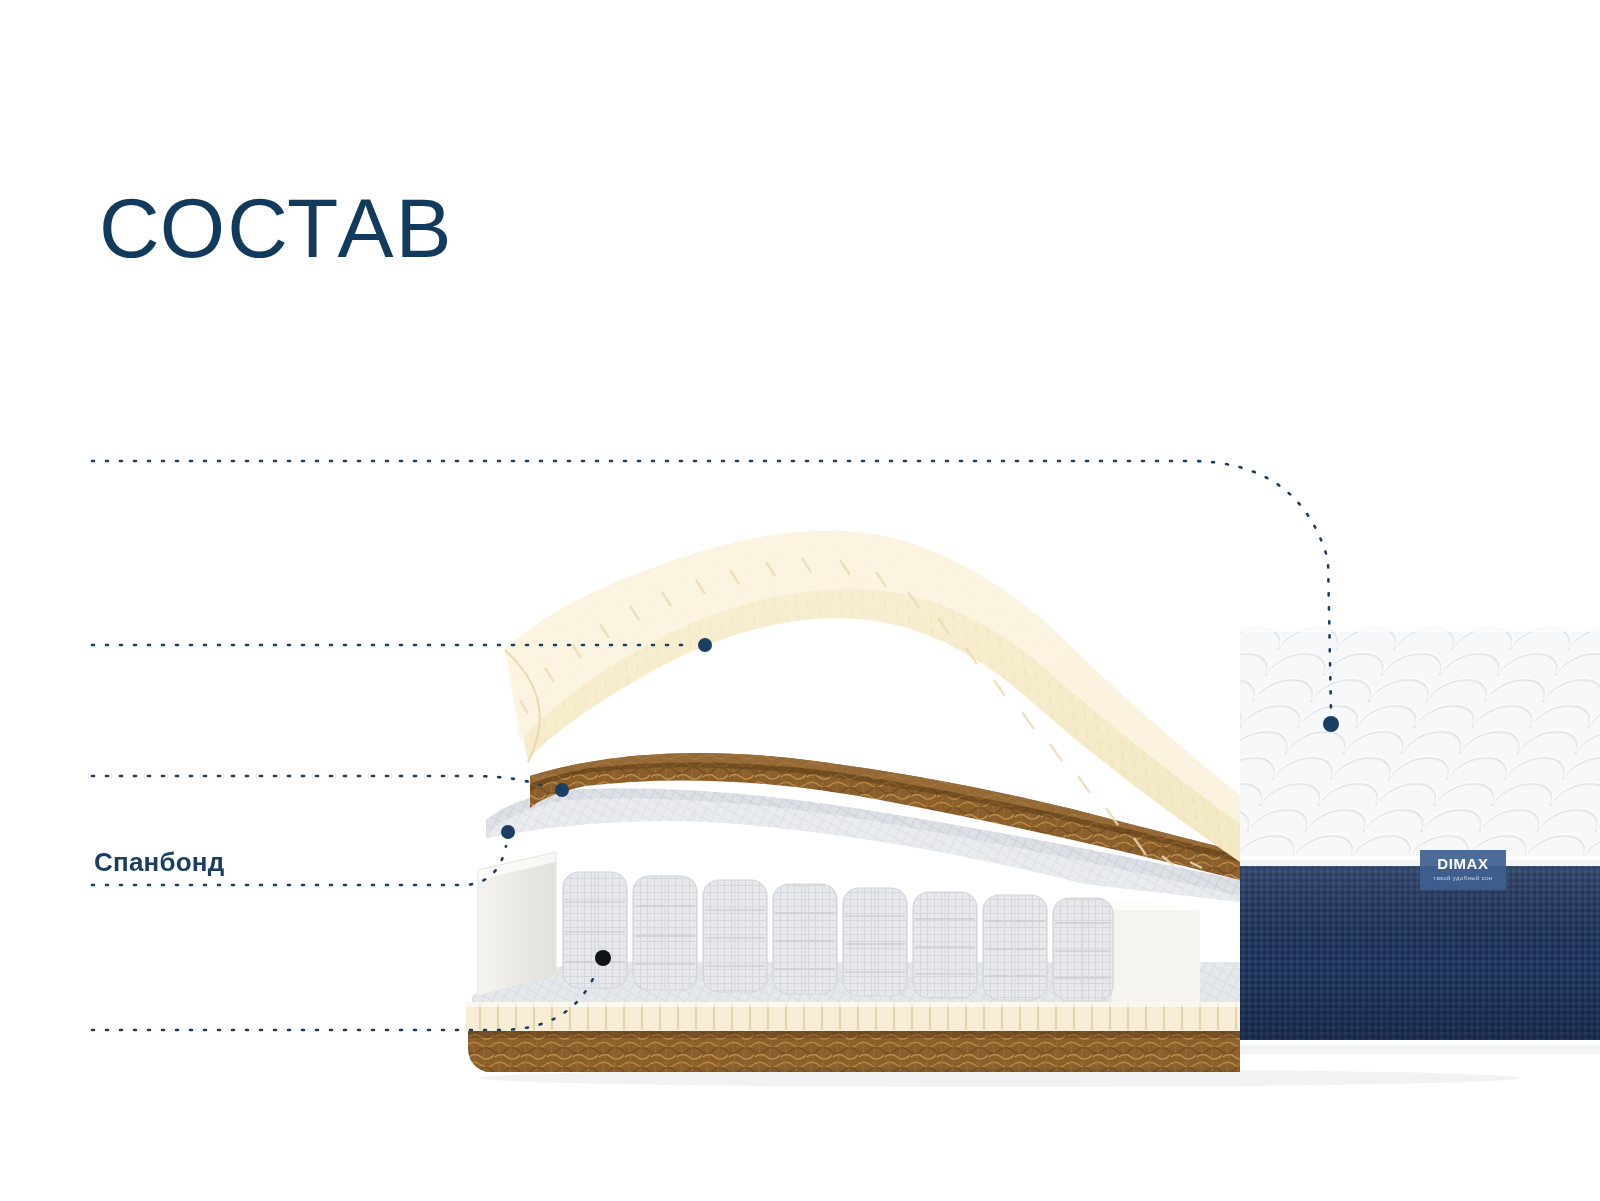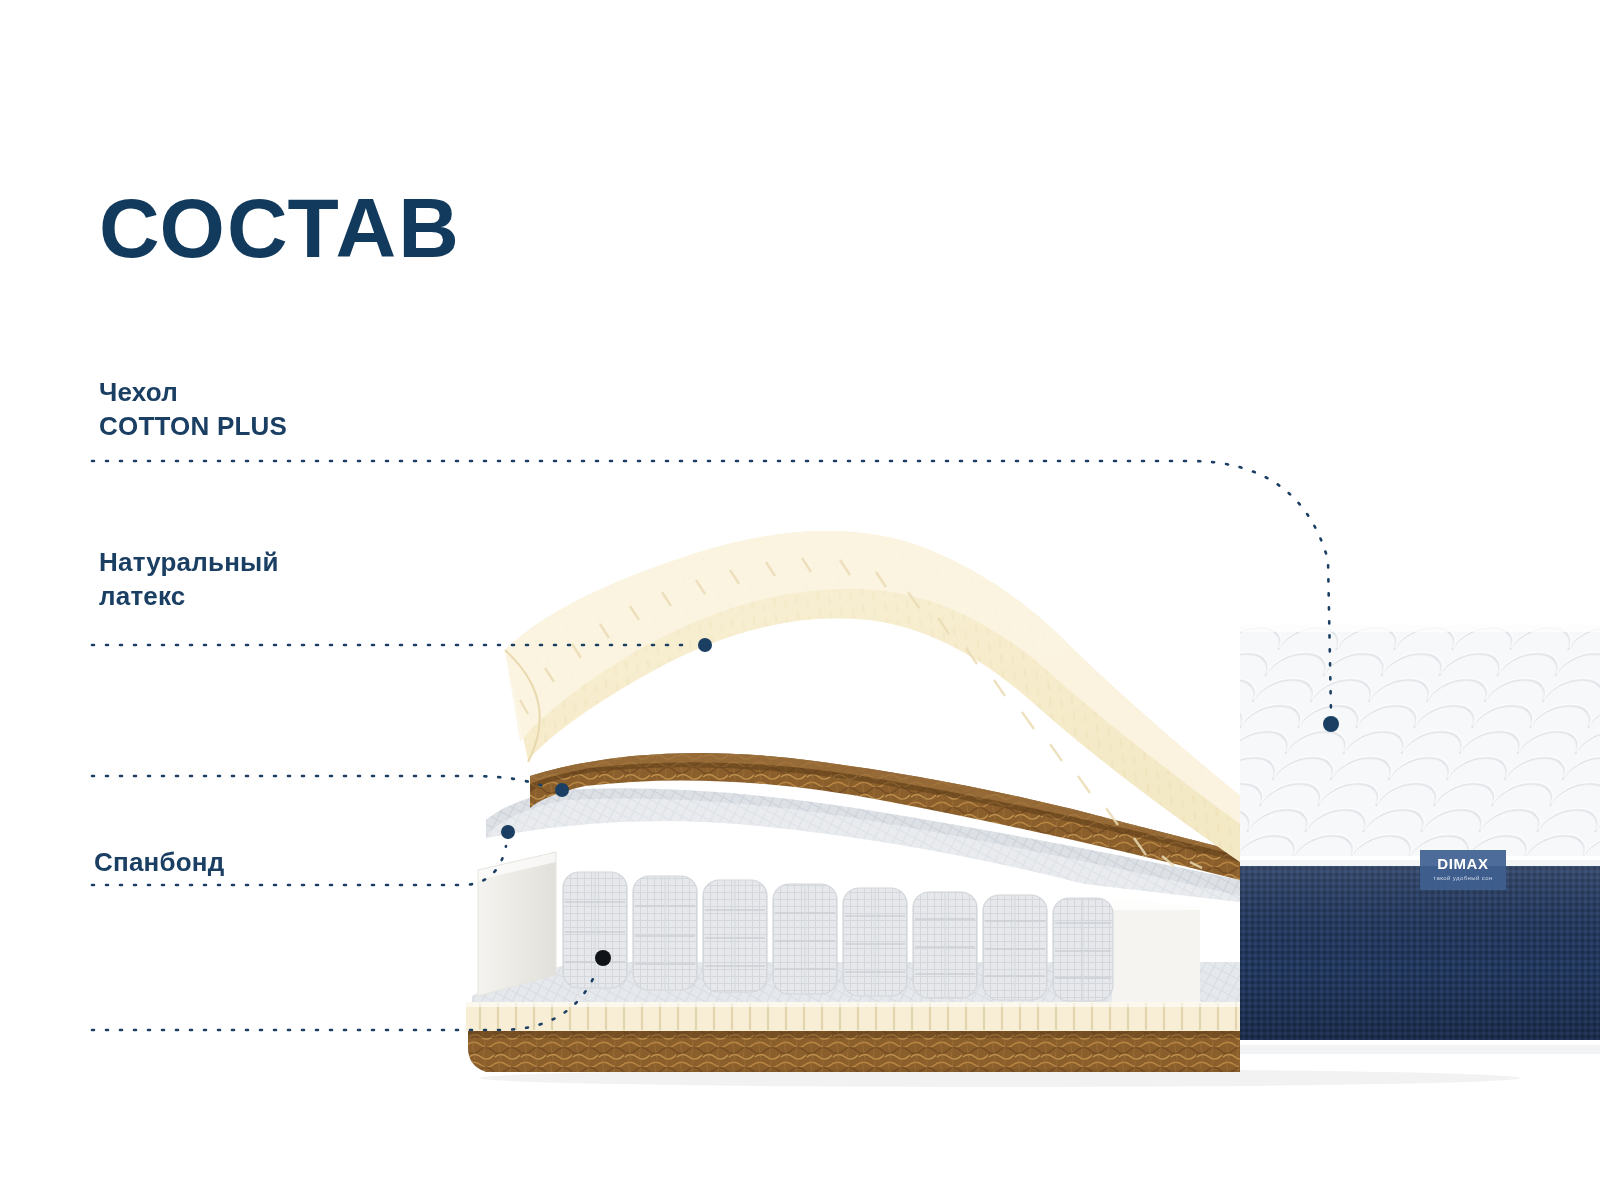--- a/index.html
+++ b/index.html
@@ -6,21 +6,21 @@
   body{
     width:1600px;height:1201px;position:relative;overflow:hidden;
     font-family:"Liberation Sans","DejaVu Sans",sans-serif;
     background:#ffffff;
   }
   #stage{position:absolute;inset:0;width:1600px;height:1201px;}
 
   
   .title{
     position:absolute;left:99px;top:186px;
-    font-size:84px;font-weight:700;letter-spacing:2px;
+    font-size:84px;font-weight:400;letter-spacing:2px;
     color:#123A5C;line-height:1;white-space:nowrap;
   }
 
   
   .label{
     position:absolute;
     color:#1A3F63;
     font-size:26px;font-weight:700;line-height:1.32;
     white-space:pre-line;
     letter-spacing:.2px;
@@ -37,24 +37,20 @@
   
   #mattress{position:absolute;left:0;top:0;width:1600px;height:1201px;}
 </style>
 </head>
 <body>
 
 <div id="stage">
 
   <div class="title">СОСТАВ</div>
 
-  <div class="label" id="lbl-cover">Чехол
-COTTON PLUS</div>
-  <div class="label" id="lbl-latex">Натуральный
-латекс</div>
   <div class="label" id="lbl-span">Спанбонд</div>
 
   <svg id="mattress" viewBox="0 0 1600 1201">
     <defs>
 
       <pattern id="quiltFan" width="58" height="26" patternUnits="userSpaceOnUse" patternTransform="skewX(-26)">
         <rect width="58" height="26" fill="#f7f8fa"></rect>
         <path d="M-29,26 a29,22 0 0 1 58,0 M29,26 a29,22 0 0 1 58,0" fill="none" stroke="#dfe3e8" stroke-width="1.6"></path>
         <path d="M-29,26 a29,22 0 0 1 58,0 M29,26 a29,22 0 0 1 58,0" fill="none" stroke="#ffffff" stroke-width="1" transform="translate(0,-2)"></path>
       </pattern>

